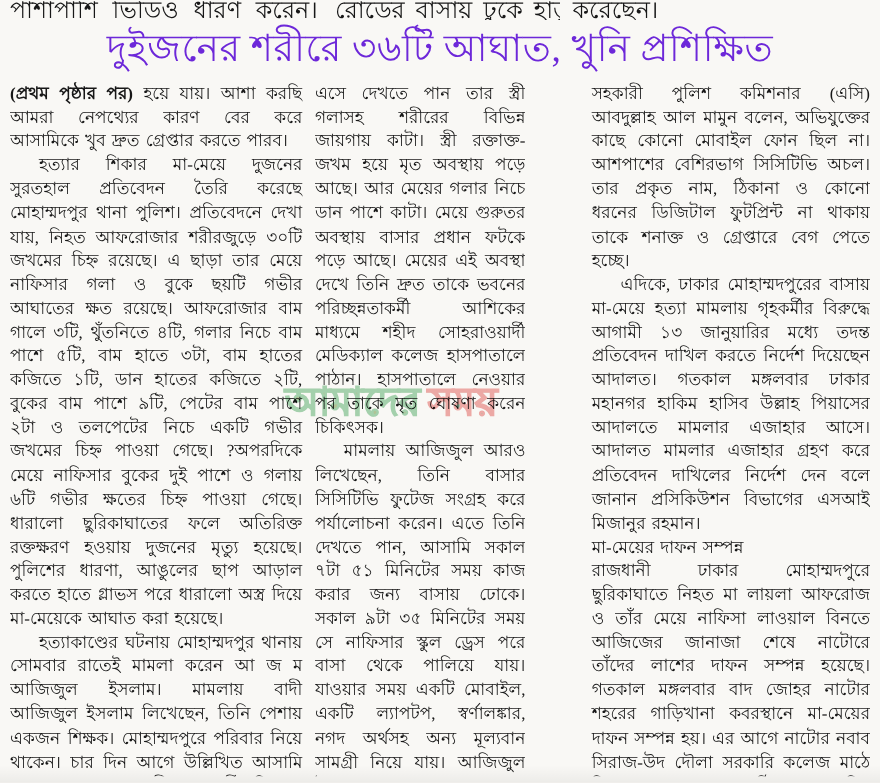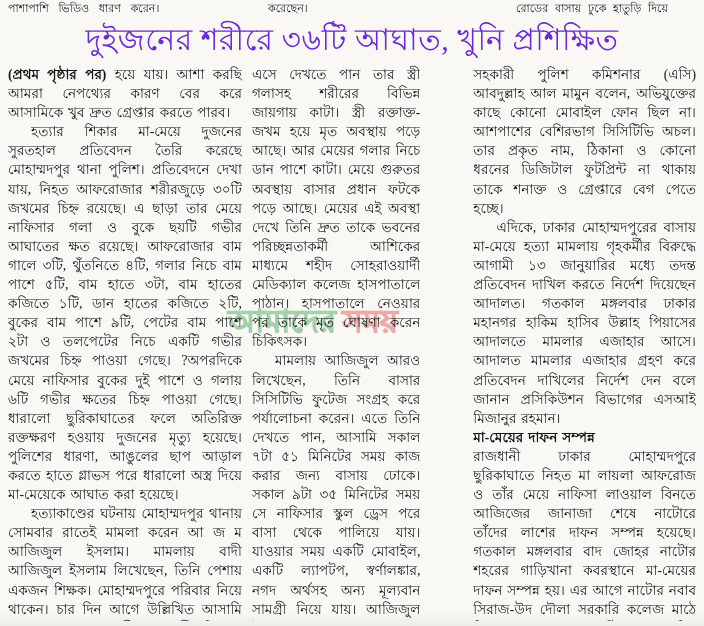--- a/index.html
+++ b/index.html
@@ -11,21 +11,21 @@
     background: #f9f8f5;
     font-family: "Liberation Serif", "DejaVu Sans", sans-serif;
     color: #171717;
     overflow: hidden;
     box-sizing: border-box;
   }
   .top-strip {
     display: flex;
     padding: 1px 8px 0 8px;
     gap: 10px;
-    font-size: 11px;
+    font-size: 19px;
     line-height: 15px;
     white-space: nowrap;
     overflow: hidden;
   }
   .top-strip .frag { overflow: hidden; }
   .frag-1 { width: 250px; word-spacing: 7px; }
   .frag-2 { width: 180px; word-spacing: 4px; }
   .frag-3 { width: 238px; word-spacing: 4px; }
   .headline {
     margin: 7px 0 6px 0;
@@ -53,21 +53,21 @@
     line-height: 19.1px;
     text-align: justify;
     word-spacing: 1.5px;
   }
   .col p.ind { text-indent: 1.7em; }
   .lead-bold { font-weight: 700; }
   .subhead {
     margin: 0;
     font-size: 13.8px;
     line-height: 19.1px;
-    font-weight: 700;
+    font-weight: 400;
   }
   .watermark {
     position: absolute;
     left: 228px;
     top: 297px;
     width: 220px;
     display: flex;
     align-items: baseline;
     gap: 6px;
     font-size: 31px;
@@ -87,22 +87,22 @@
     pointer-events: none;
   }
 </style>
 </head>
 <body>
 
 <div class="page">
 
   <div class="top-strip">
     <span class="frag frag-1">পাশাপাশি ভিডিও ধারণ করেন।</span>
+    <span class="frag frag-2">রোডের বাসায় ঢুকে হাতুড়ি দিয়ে</span>
     <span class="frag frag-3">করেছেন।</span>
-    <span class="frag frag-2">রোডের বাসায় ঢুকে হাতুড়ি দিয়ে</span>
   </div>
 
   <h1 class="headline">দুইজনের শরীরে ৩৬টি আঘাত, খুনি প্রশিক্ষিত</h1>
 
   <div class="cols">
 
     <div class="col col-1">
       <p><b class="lead-bold">(প্রথম পৃষ্ঠার পর)</b><span> হয়ে যায়। আশা করছি আমরা নেপথ্যের কারণ বের করে আসামিকে খুব দ্রুত গ্রেপ্তার করতে পারব।</span></p>
       <p class="ind">হত্যার শিকার মা-মেয়ে দুজনের সুরতহাল প্রতিবেদন তৈরি করেছে মোহাম্মদপুর থানা পুলিশ। প্রতিবেদনে দেখা যায়, নিহত আফরোজার শরীরজুড়ে ৩০টি জখমের চিহ্ন রয়েছে। এ ছাড়া তার মেয়ে নাফিসার গলা ও বুকে ছয়টি গভীর আঘাতের ক্ষত রয়েছে। আফরোজার বাম গালে ৩টি, থুঁতনিতে ৪টি, গলার নিচে বাম পাশে ৫টি, বাম হাতে ৩টা, বাম হাতের কজিতে ১টি, ডান হাতের কজিতে ২টি, বুকের বাম পাশে ৯টি, পেটের বাম পাশে ২টা ও তলপেটের নিচে একটি গভীর জখমের চিহ্ন পাওয়া গেছে। ?অপরদিকে মেয়ে নাফিসার বুকের দুই পাশে ও গলায় ৬টি গভীর ক্ষতের চিহ্ন পাওয়া গেছে। ধারালো ছুরিকাঘাতের ফলে অতিরিক্ত রক্তক্ষরণ হওয়ায় দুজনের মৃত্যু হয়েছে। পুলিশের ধারণা, আঙুলের ছাপ আড়াল করতে হাতে গ্লাভস পরে ধারালো অস্ত্র দিয়ে মা-মেয়েকে আঘাত করা হয়েছে।</p>
       <p class="ind">হত্যাকাণ্ডের ঘটনায় মোহাম্মদপুর থানায় সোমবার রাতেই মামলা করেন আ জ ম আজিজুল ইসলাম। মামলায় বাদী আজিজুল ইসলাম লিখেছেন, তিনি পেশায় একজন শিক্ষক। মোহাম্মদপুরে পরিবার নিয়ে থাকেন। চার দিন আগে উল্লিখিত আসামি তার বাসায় খণ্ডকালীন গৃহকর্মী হিসেবে কাজ শুরু করেন। সোমবার সকাল ৭টার দিকে তিনি কর্মস্থল উত্তরায় চলে যান। কর্মস্থলে থাকাকালে তিনি তার স্ত্রীর মুঠোফোনে একাধিকবার যোগাযোগের চেষ্টা করে ব্যর্থ হন। পরে তিনি বেলা ১১টার দিকে বাসায় আসেন।</p>

